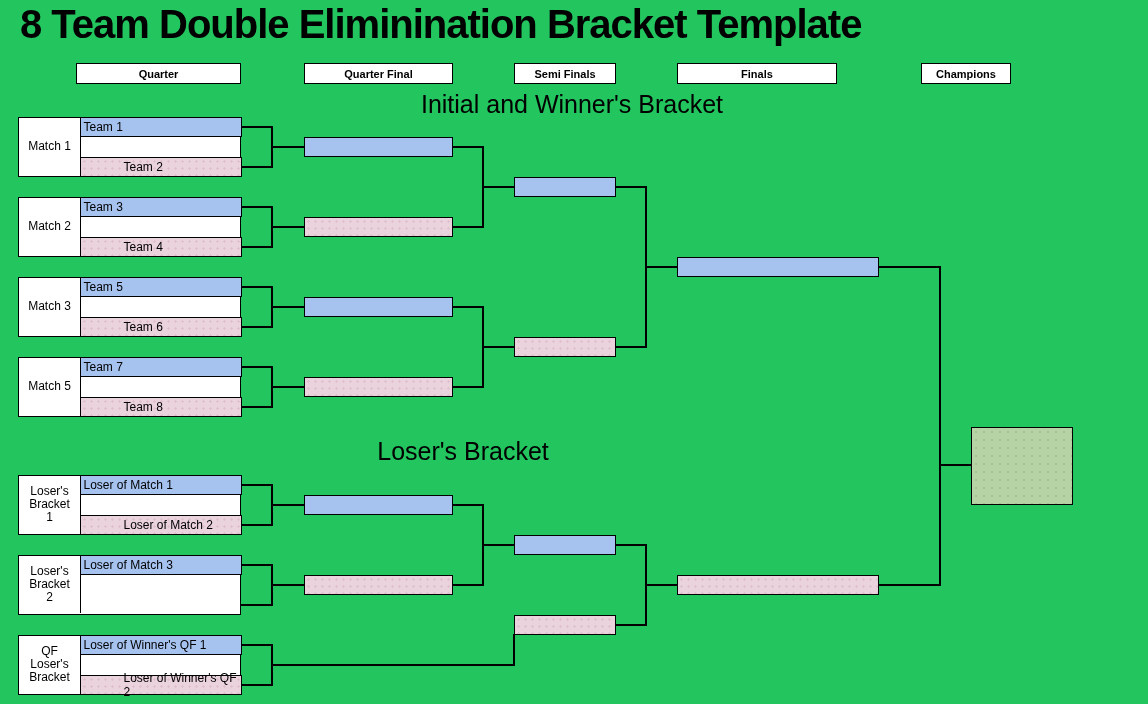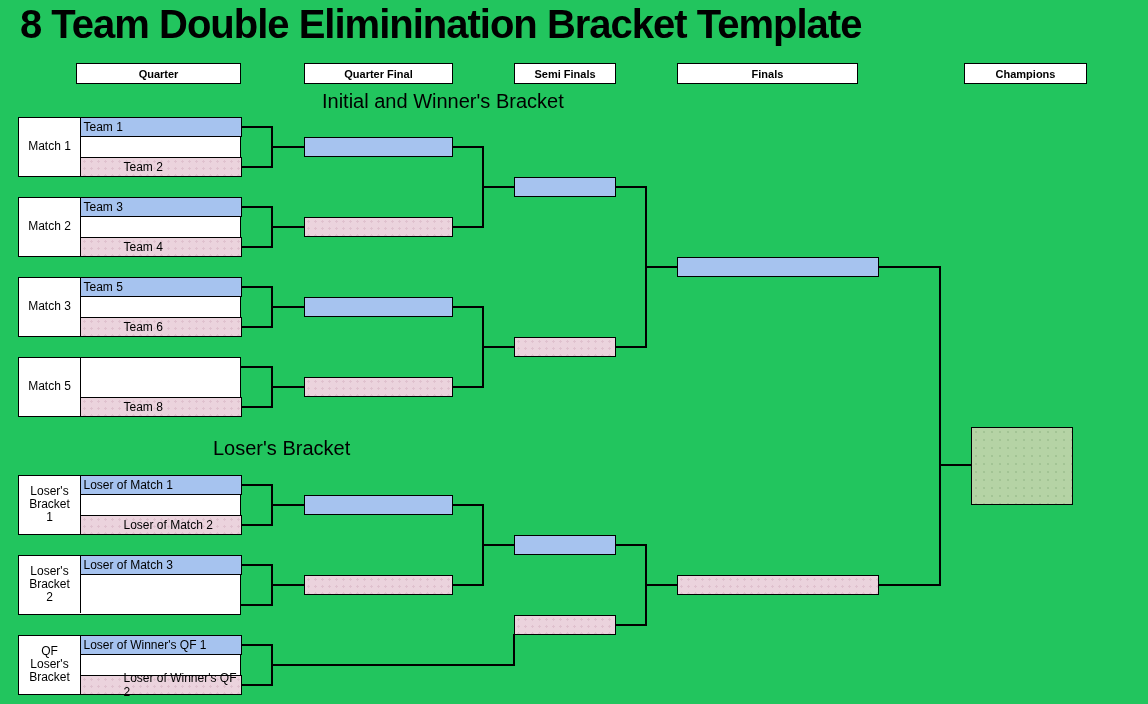--- a/index.html
+++ b/index.html
@@ -3,21 +3,21 @@
 <meta charset="utf-8">
 <style>
   html,body{margin:0;padding:0;background:#fff;}
   .stage{position:relative;width:1148px;height:704px;background:#22c55e;overflow:hidden;
          font-family:"Liberation Sans",sans-serif;color:#000;}
   .title{position:absolute;left:20px;top:2px;font-size:40px;font-weight:bold;
          letter-spacing:-1px;white-space:nowrap;}
   .hdr{position:absolute;top:63px;height:21px;background:#fff;border:1.5px solid #000;
        box-sizing:border-box;display:flex;align-items:center;justify-content:center;
        font-size:11px;font-weight:bold;}
-  .section-title{position:absolute;font-size:20px;width:500px;}
+  .section-title{position:absolute;font-size:25px;text-align:center;width:500px;}
   .group{position:absolute;left:18px;width:223px;height:60px;border:1.5px solid #000;
          box-sizing:border-box;background:#fff;}
   .glabel{position:absolute;left:0;top:0;width:62px;height:57px;border-right:1.5px solid #000;
           box-sizing:border-box;display:flex;align-items:center;justify-content:center;
           text-align:center;font-size:12px;line-height:13px;white-space:pre-line;}
   .team{position:absolute;left:60.5px;width:162px;height:20px;border:1.5px solid #000;
         box-sizing:border-box;display:flex;align-items:center;padding-left:3px;
         font-size:12px;}
   .team.t-top{top:-1.5px;}
   .team.t-bot{top:38.5px;padding-left:43px;}
@@ -36,22 +36,22 @@
 </head>
 <body>
 
 <div class="stage">
 
   <div class="title">8 Team Double Eliminination Bracket Template</div>
 
   <div class="hdr" style="left:76px;width:165px">Quarter</div>
   <div class="hdr" style="left:304px;width:149px">Quarter Final</div>
   <div class="hdr" style="left:514px;width:102px">Semi Finals</div>
-  <div class="hdr" style="left:677px;width:181px">Finals</div>
-  <div class="hdr" style="left:964px;width:123px">Champions</div>
+  <div class="hdr" style="left:677px;width:160px">Finals</div>
+  <div class="hdr" style="left:921px;width:90px">Champions</div>
 
   <div class="section-title" style="left:322px;top:90px">Initial and Winner's Bracket</div>
   <div class="section-title" style="left:213px;top:437px">Loser's Bracket</div>
 
   <div class="group" style="top:117px">
     <div class="glabel">Match 1</div>
     <div class="team blue t-top">Team 1</div>
     <div class="team pink t-bot">Team 2</div>
   </div>
   <div class="group" style="top:197px">
@@ -59,20 +59,21 @@
     <div class="team blue t-top">Team 3</div>
     <div class="team pink t-bot">Team 4</div>
   </div>
   <div class="group" style="top:277px">
     <div class="glabel">Match 3</div>
     <div class="team blue t-top">Team 5</div>
     <div class="team pink t-bot">Team 6</div>
   </div>
   <div class="group" style="top:357px">
     <div class="glabel">Match 5</div>
+    <div class="team blue t-top">Team 7</div>
     <div class="team pink t-bot">Team 8</div>
   </div>
 
   <div class="group" style="top:475px">
     <div class="glabel">Loser's
 Bracket
 1</div>
     <div class="team blue t-top">Loser of Match 1</div>
     <div class="team pink t-bot">Loser of Match 2</div>
   </div>

